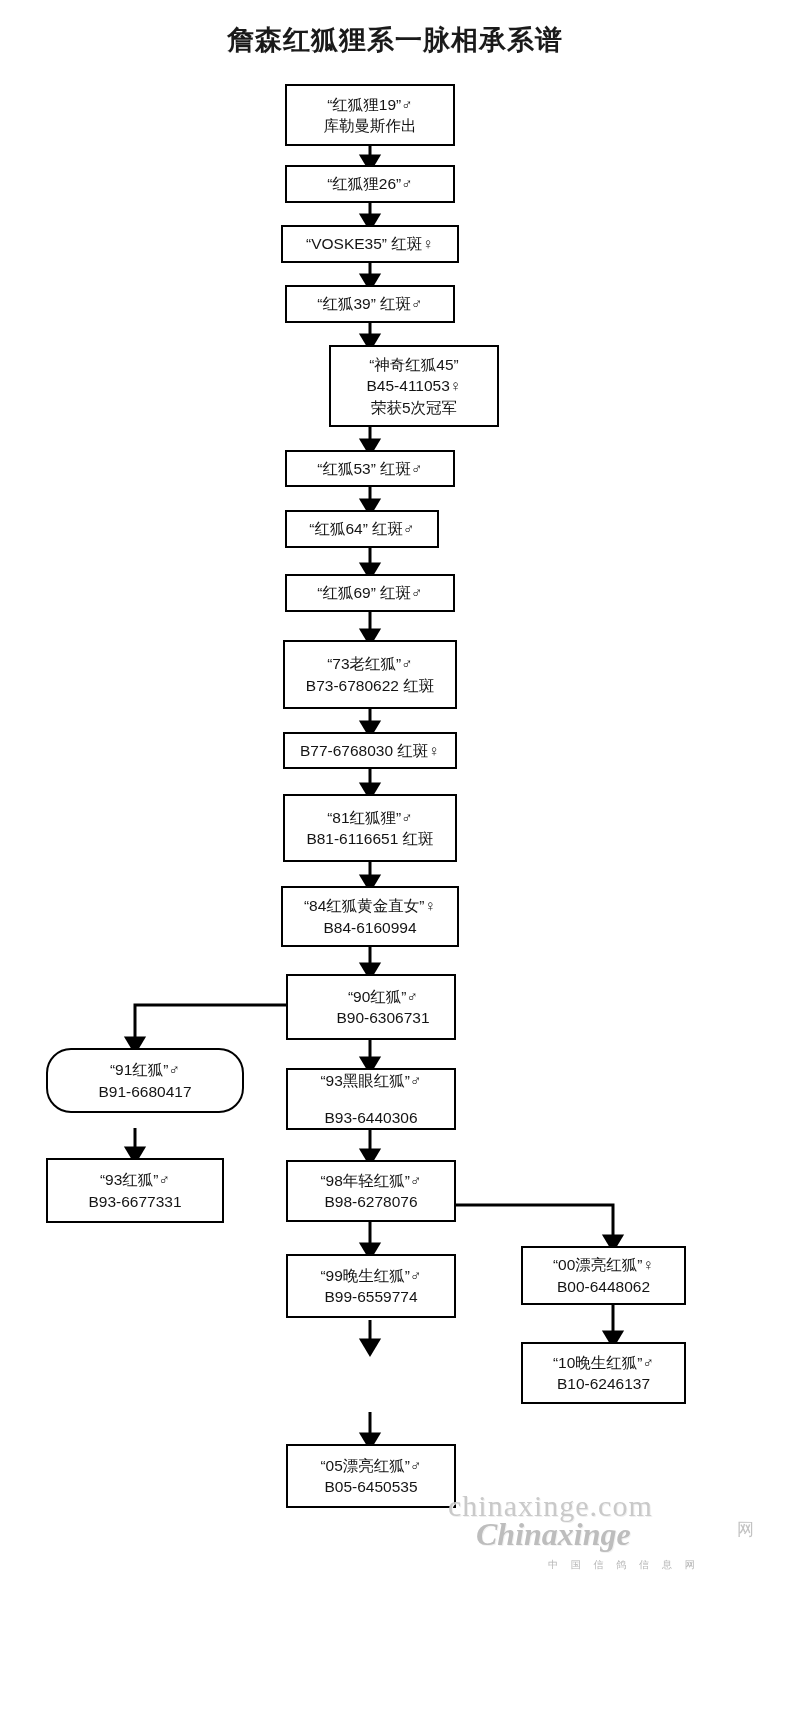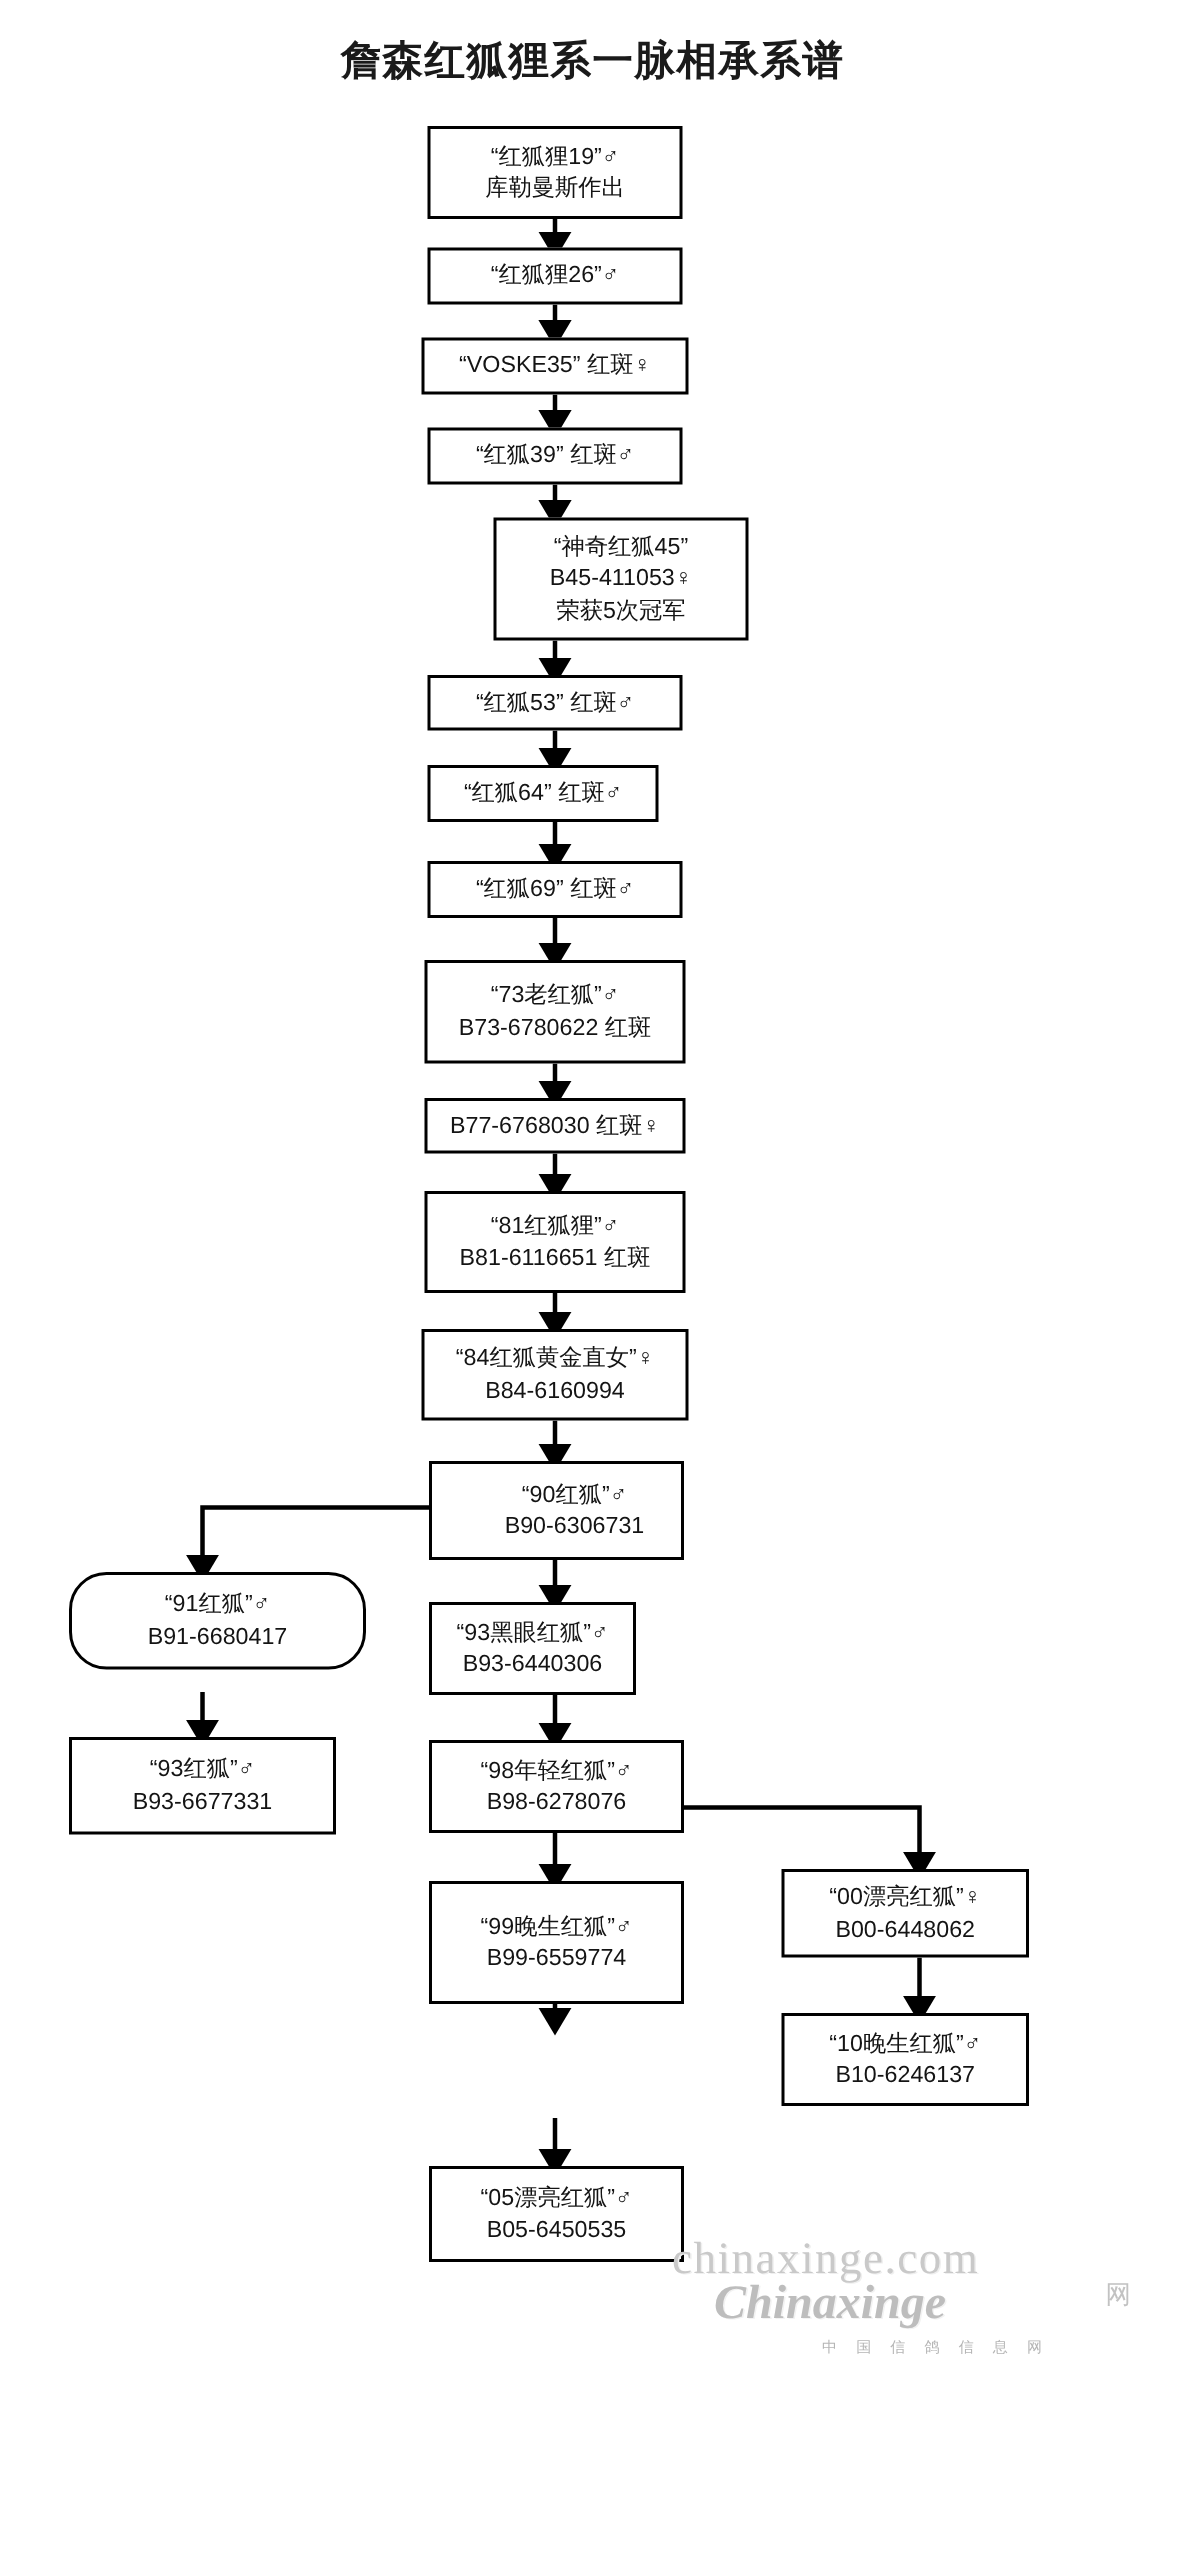--- a/index.html
+++ b/index.html
@@ -199,31 +199,31 @@
   <div class="node" style="left:46px; top:1048px; width:198px; height:65px;border-radius:25px;">
     <span class="line">“91红狐”♂</span>
     <span class="line">B91-6680417</span>
   </div>
 
   <div class="node" style="left:46px; top:1158px; width:178px; height:65px;">
     <span class="line">“93红狐”♂</span>
     <span class="line">B93-6677331</span>
   </div>
 
-  <div class="node" style="left:286px; top:1068px; width:138px; height:62px;">
+  <div class="node" style="left:286px; top:1068px; width:170px; height:62px;justify-content:space-between;">
     <span class="line">“93黑眼红狐”♂</span>
     <span class="line">B93-6440306</span>
   </div>
 
   <div class="node" style="left:286px; top:1160px; width:170px; height:62px;">
     <span class="line">“98年轻红狐”♂</span>
     <span class="line">B98-6278076</span>
   </div>
 
-  <div class="node" style="left:286px; top:1254px; width:170px; height:82px;">
+  <div class="node" style="left:286px; top:1254px; width:170px; height:64px;">
     <span class="line">“99晚生红狐”♂</span>
     <span class="line">B99-6559774</span>
   </div>
 
 
   <div class="node" style="left:286px; top:1444px; width:170px; height:64px;">
     <span class="line">“05漂亮红狐”♂</span>
     <span class="line">B05-6450535</span>
   </div>
 

